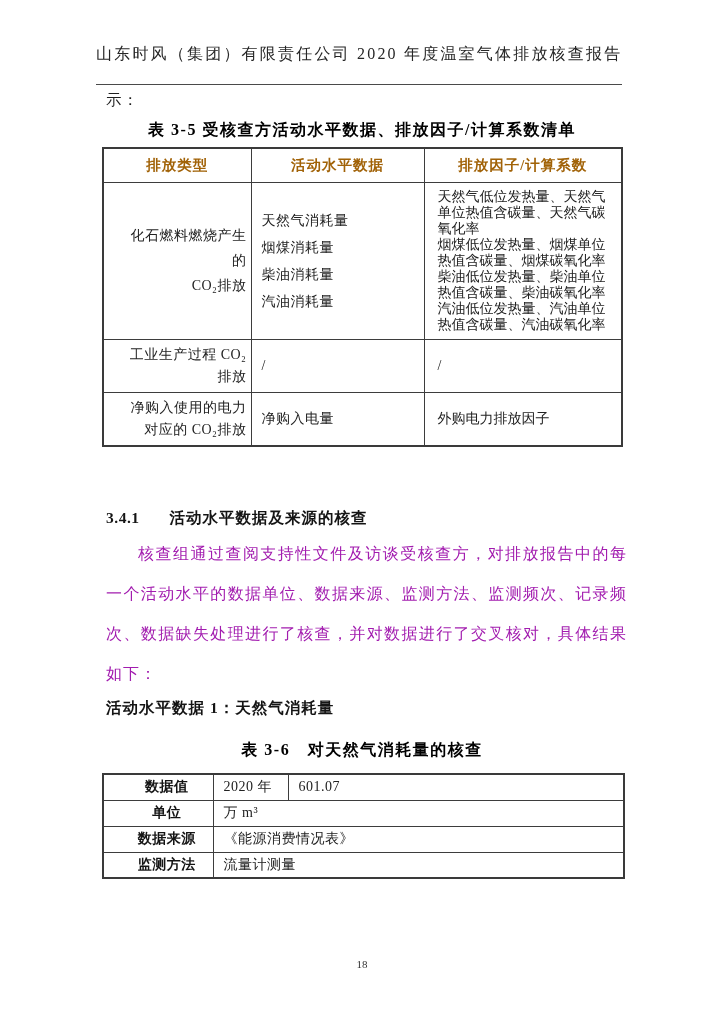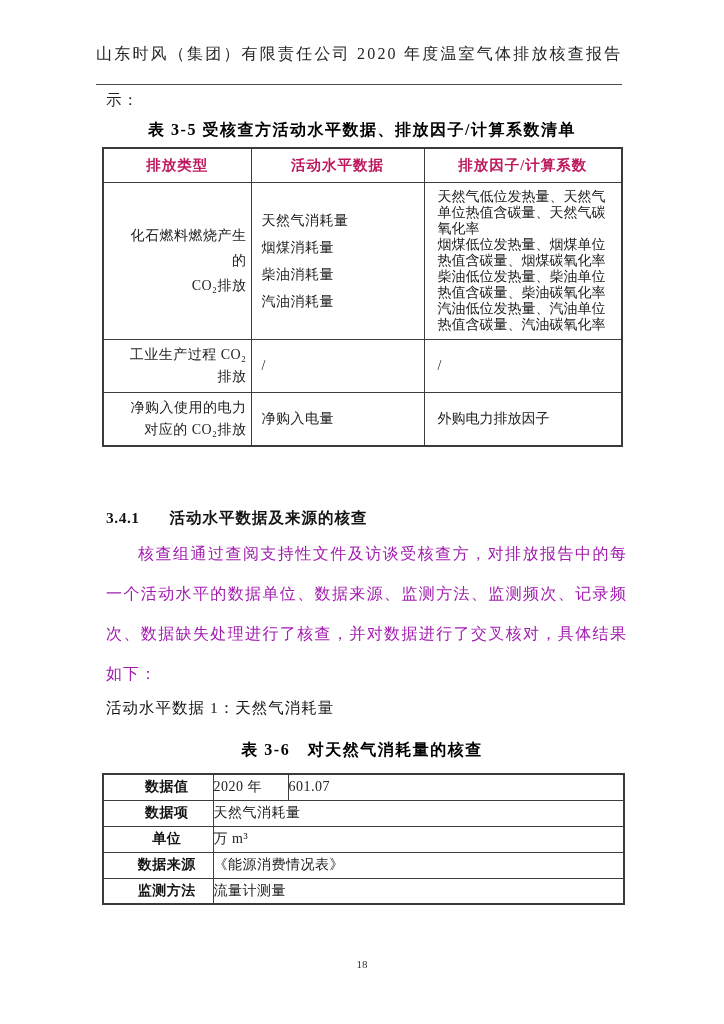--- a/index.html
+++ b/index.html
@@ -34,51 +34,51 @@
   table { border-collapse: collapse; table-layout: fixed; }
   td, th { border: 1px solid #3d3d3d; font-size: 14px; color: #222; }
 
   .t35 {
     position: absolute; top: 147px; left: 102px; width: 519px;
     border: 2px solid #3a3a3a;
   }
   .t35 th {
     height: 34px; font-size: 14.5px; font-weight: bold;
     text-align: center; vertical-align: middle; letter-spacing: 1px;
-    color: #be185d;
+    color: #a16207;
   }
   .t35 td { vertical-align: middle; letter-spacing: 0.5px; }
   .pre { white-space: pre-line; }
   .cell-type { padding: 4px 4px 4px 17px; line-height: 25px; text-align: right; }
   .cell-activity { padding: 4px 4px 4px 10px; line-height: 27px; }
   .cell-factor { padding: 6px 13px; line-height: 16px; letter-spacing: 0 !important; }
   .row-short td { height: 47px; line-height: 22px; }
 
   .section-heading {
     position: absolute; top: 508px; left: 106px;
     font-weight: bold; font-size: 15.5px; letter-spacing: 1px; color: #141414;
   }
   .section-heading .num { margin-right: 30px; letter-spacing: 0.5px; }
   .body-paragraph {
     position: absolute; top: 534px; left: 106px; width: 521px;
     font-size: 16px; line-height: 40px; letter-spacing: 1px;
     text-align: justify; text-indent: 2em; color: #a21caf;
   }
   .sub-heading {
     position: absolute; top: 698px; left: 106px;
-    font-weight: normal; font-size: 15.5px; letter-spacing: 1px; color: #141414;
+    font-weight: bold; font-size: 15.5px; letter-spacing: 1px; color: #141414;
   }
 
   .t36 {
     position: absolute; top: 773px; left: 102px; width: 521px;
     border: 2px solid #3a3a3a;
   }
   .t36 td { height: 26px; vertical-align: middle; letter-spacing: 0.5px; }
   .t36 .lbl { font-weight: bold; text-align: center; color: #141414; padding-left: 17px; }
-  .t36 .val { }
+  .t36 .val { padding-left: 10px; }
 
   .page-number {
     position: absolute; top: 910px; left: 0; width: 724px;
     text-align: center; font-size: 11px; color: #333; margin-top: 48px;
   }
 </style>
 </head>
 <body>
 
 <div class="doc-header">山东时风（集团）有限责任公司 2020 年度温室气体排放核查报告</div>
@@ -140,24 +140,20 @@
     <col style="width:75px">
     <col style="width:336px">
   </colgroup>
   <tbody>
       <tr>
     <td class="lbl">数据值</td>
     <td class="val">2020 年</td>
     <td class="val">601.07</td>
   </tr>
   <tr>
-    <td class="lbl">数据项</td>
-    <td class="val" colspan="2">天然气消耗量</td>
-  </tr>
-  <tr>
     <td class="lbl">单位</td>
     <td class="val" colspan="2">万 m³</td>
   </tr>
   <tr>
     <td class="lbl">数据来源</td>
     <td class="val" colspan="2">《能源消费情况表》</td>
   </tr>
   <tr>
     <td class="lbl">监测方法</td>
     <td class="val" colspan="2">流量计测量</td>

